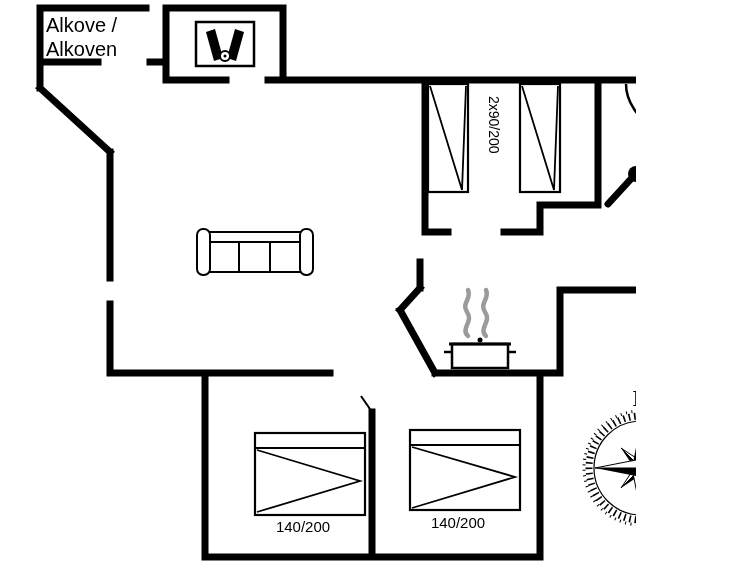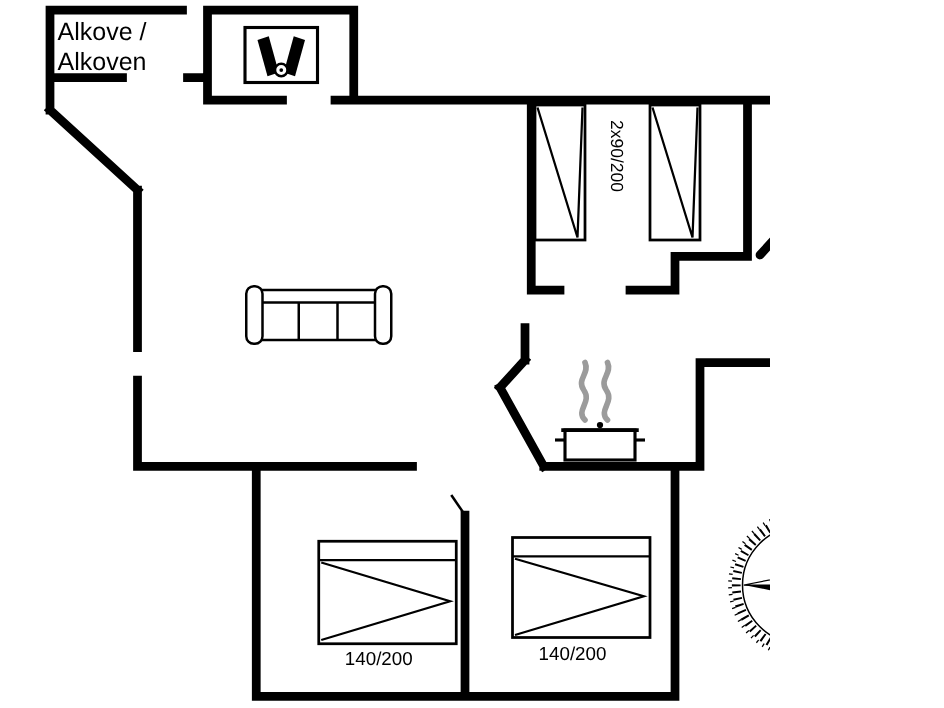--- a/index.html
+++ b/index.html
@@ -2,20 +2,21 @@
 <html><head>
 <meta charset="utf-8">
 <style>
   html,body{margin:0;padding:0;background:#ffffff;}
   .canvas{
     position:relative;
     width:616px;height:566px;
     background:#ffffff;
     font-family:"Liberation Sans", sans-serif;
     overflow:hidden;
+    padding-left:20px;
   }
   svg{position:absolute;left:0;top:0;}
   text{fill:#000;}
   .room-label{font-size:20px;}
   .bed-label{font-size:15px;}
   .bed-label-vert{font-size:14px;}
   .north-label{font-family:"DejaVu Serif", serif;font-size:20px;}
 </style>
 </head>
 <body>

